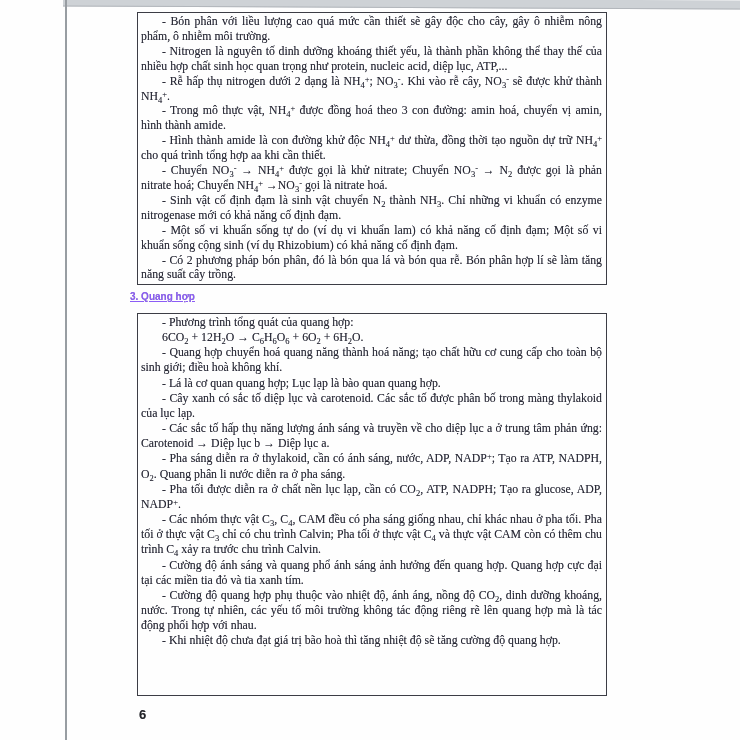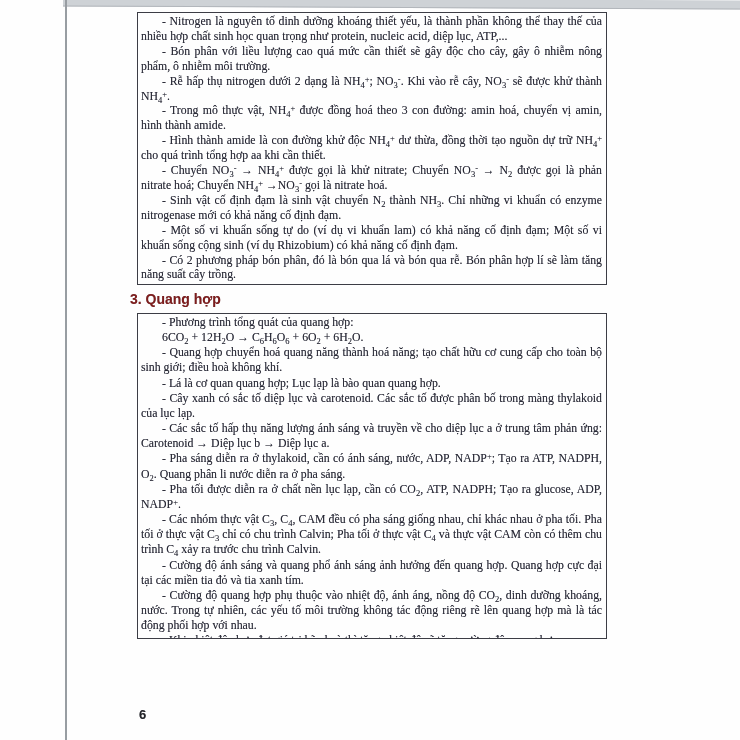--- a/index.html
+++ b/index.html
@@ -27,50 +27,51 @@
     position: absolute; left: 137px; width: 470px; box-sizing: border-box;
     border: 1.5px solid #3c3d45; background: #fefefe;
     padding: 1px 4px 0 3px;
     color: #282936;
     font-size: 11.8px;
     text-align: justify;
     overflow: hidden;
     text-shadow: 0 0 0.5px rgba(40, 41, 56, 0.45);
   }
   .box-nitrogen { top: 12px;  height: 273px; line-height: 14.9px; }
-  .box-photo    { top: 313px; height: 326px; line-height: 15.15px; }
+  .box-photo    { top: 313px; height: 383px; line-height: 15.15px; }
   .para { margin: 0; padding: 0; text-indent: 21px; }
   sub, sup { font-size: 8.5px; line-height: 0; letter-spacing: 0; }
   sub { vertical-align: -2.5px; }
   sup { vertical-align: 3.5px; }
   .section-heading {
     position: absolute; left: 130px; top: 291px; margin: 0;
     font-family: "Liberation Sans", "DejaVu Sans", sans-serif;
-    font-weight: bold; font-size: 14px; color: #7f1d1d;
+    font-weight: bold; font-size: 10px; color: #8b5cf6;
     text-shadow: 0 0 0.5px rgba(27, 28, 34, 0.4);
+    text-decoration: underline;
   }
   .page-number {
     position: absolute; left: 139px; top: 707px;
     font-family: "Liberation Sans", "DejaVu Sans", sans-serif;
     font-weight: bold; font-size: 13px; color: #23242a;
     text-shadow: 0 0 0.5px rgba(35, 36, 42, 0.4);
   }
 </style>
 </head>
 <body>
 
 <div class="page">
 
   <div class="top-edge"></div>
   <div class="spine-line"></div>
 
   <div class="box box-nitrogen">
 
-  <p class="para">- Nitrogen là nguyên tố dinh dưỡng khoáng thiết yếu, là thành phần không thể thay thế của nhiều hợp chất sinh học quan trọng như protein, nucleic acid, diệp lục, ATP,...</p>
-      <p class="para">- Bón phân với liều lượng cao quá mức cần thiết sẽ gây độc cho cây, gây ô nhiễm nông phẩm, ô nhiễm môi trường.</p>
+  <p class="para">- Bón phân với liều lượng cao quá mức cần thiết sẽ gây độc cho cây, gây ô nhiễm nông phẩm, ô nhiễm môi trường.</p>
+      <p class="para">- Nitrogen là nguyên tố dinh dưỡng khoáng thiết yếu, là thành phần không thể thay thế của nhiều hợp chất sinh học quan trọng như protein, nucleic acid, diệp lục, ATP,...</p>
       <p class="para">- Rễ hấp thụ nitrogen dưới 2 dạng là NH<sub>4</sub><sup>+</sup>; NO<sub>3</sub><sup>-</sup>. Khi vào rễ cây, NO<sub>3</sub><sup>-</sup> sẽ được khử thành NH<sub>4</sub><sup>+</sup>.</p>
       <p class="para">- Trong mô thực vật, NH<sub>4</sub><sup>+</sup> được đồng hoá theo 3 con đường: amin hoá, chuyển vị amin, hình thành amide.</p>
       <p class="para">- Hình thành amide là con đường khử độc NH<sub>4</sub><sup>+</sup> dư thừa, đồng thời tạo nguồn dự trữ NH<sub>4</sub><sup>+</sup> cho quá trình tổng hợp aa khi cần thiết.</p>
       <p class="para">- Chuyển NO<sub>3</sub><sup>-</sup> → NH<sub>4</sub><sup>+</sup> được gọi là khử nitrate; Chuyển NO<sub>3</sub><sup>-</sup> → N<sub>2</sub> được gọi là phản nitrate hoá; Chuyển NH<sub>4</sub><sup>+</sup> →NO<sub>3</sub><sup>-</sup> gọi là nitrate hoá.</p>
       <p class="para">- Sinh vật cố định đạm là sinh vật chuyển N<sub>2</sub> thành NH<sub>3</sub>. Chỉ những vi khuẩn có enzyme nitrogenase mới có khả năng cố định đạm.</p>
       <p class="para">- Một số vi khuẩn sống tự do (ví dụ vi khuẩn lam) có khả năng cố định đạm; Một số vi khuẩn sống cộng sinh (ví dụ Rhizobium) có khả năng cố định đạm.</p>
       <p class="para">- Có 2 phương pháp bón phân, đó là bón qua lá và bón qua rễ. Bón phân hợp lí sẽ làm tăng năng suất cây trồng.</p>
     </div>
 
   <h3 class="section-heading">3. Quang hợp</h3>

